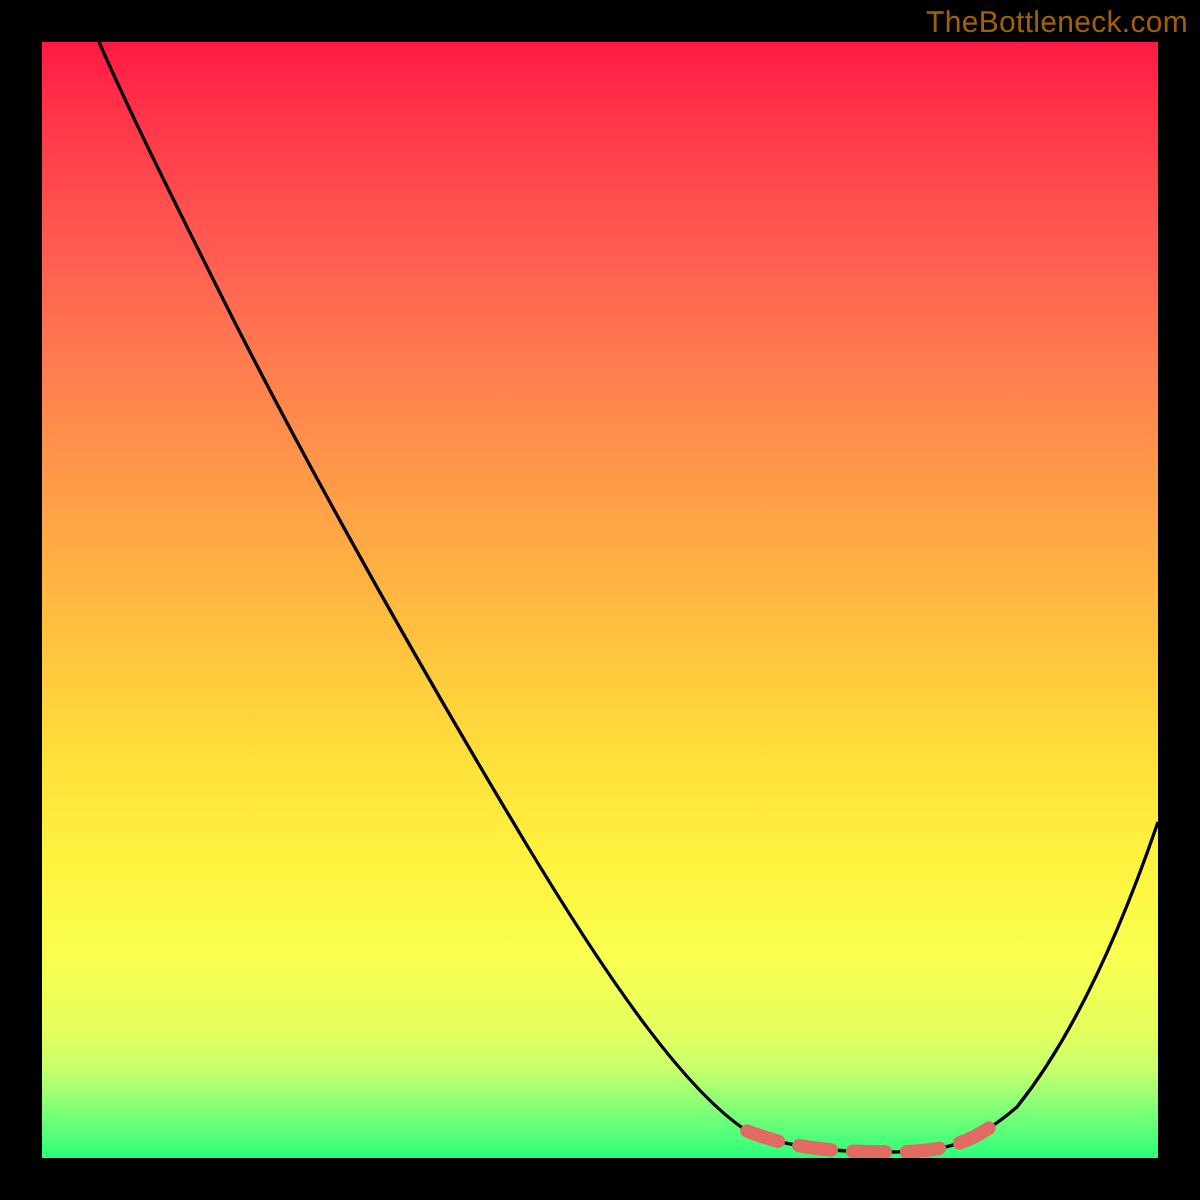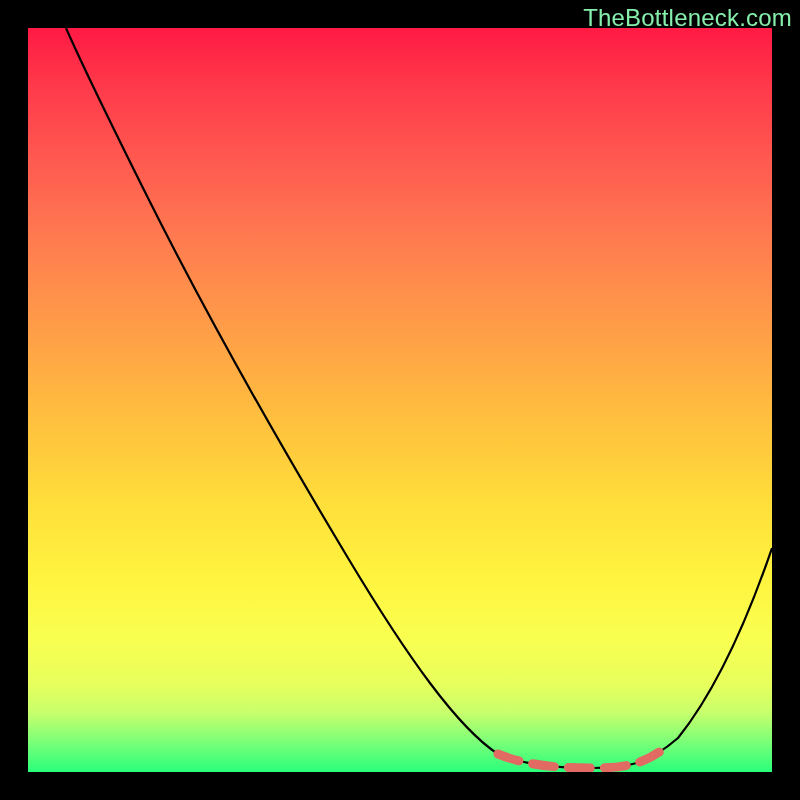--- a/index.html
+++ b/index.html
@@ -29,22 +29,22 @@
       #f9ff50 82%,
       #e8ff5c 88%,
       #c8ff6c 92%,
       #7aff78 96%,
       #2aff7a 100%);
   }
   .watermark {
     position: absolute;
     top: 4px;
     right: 8px;
-    color: #86efac;
-    font-size: 24px;
+    color: #a16207;
+    font-size: 20px;
     font-weight: 500;
     letter-spacing: 0.2px;
     z-index: 20;
   }
   svg.curve {
     position: absolute;
     left: 0;
     top: 0;
     width: 744px;
     height: 744px;

